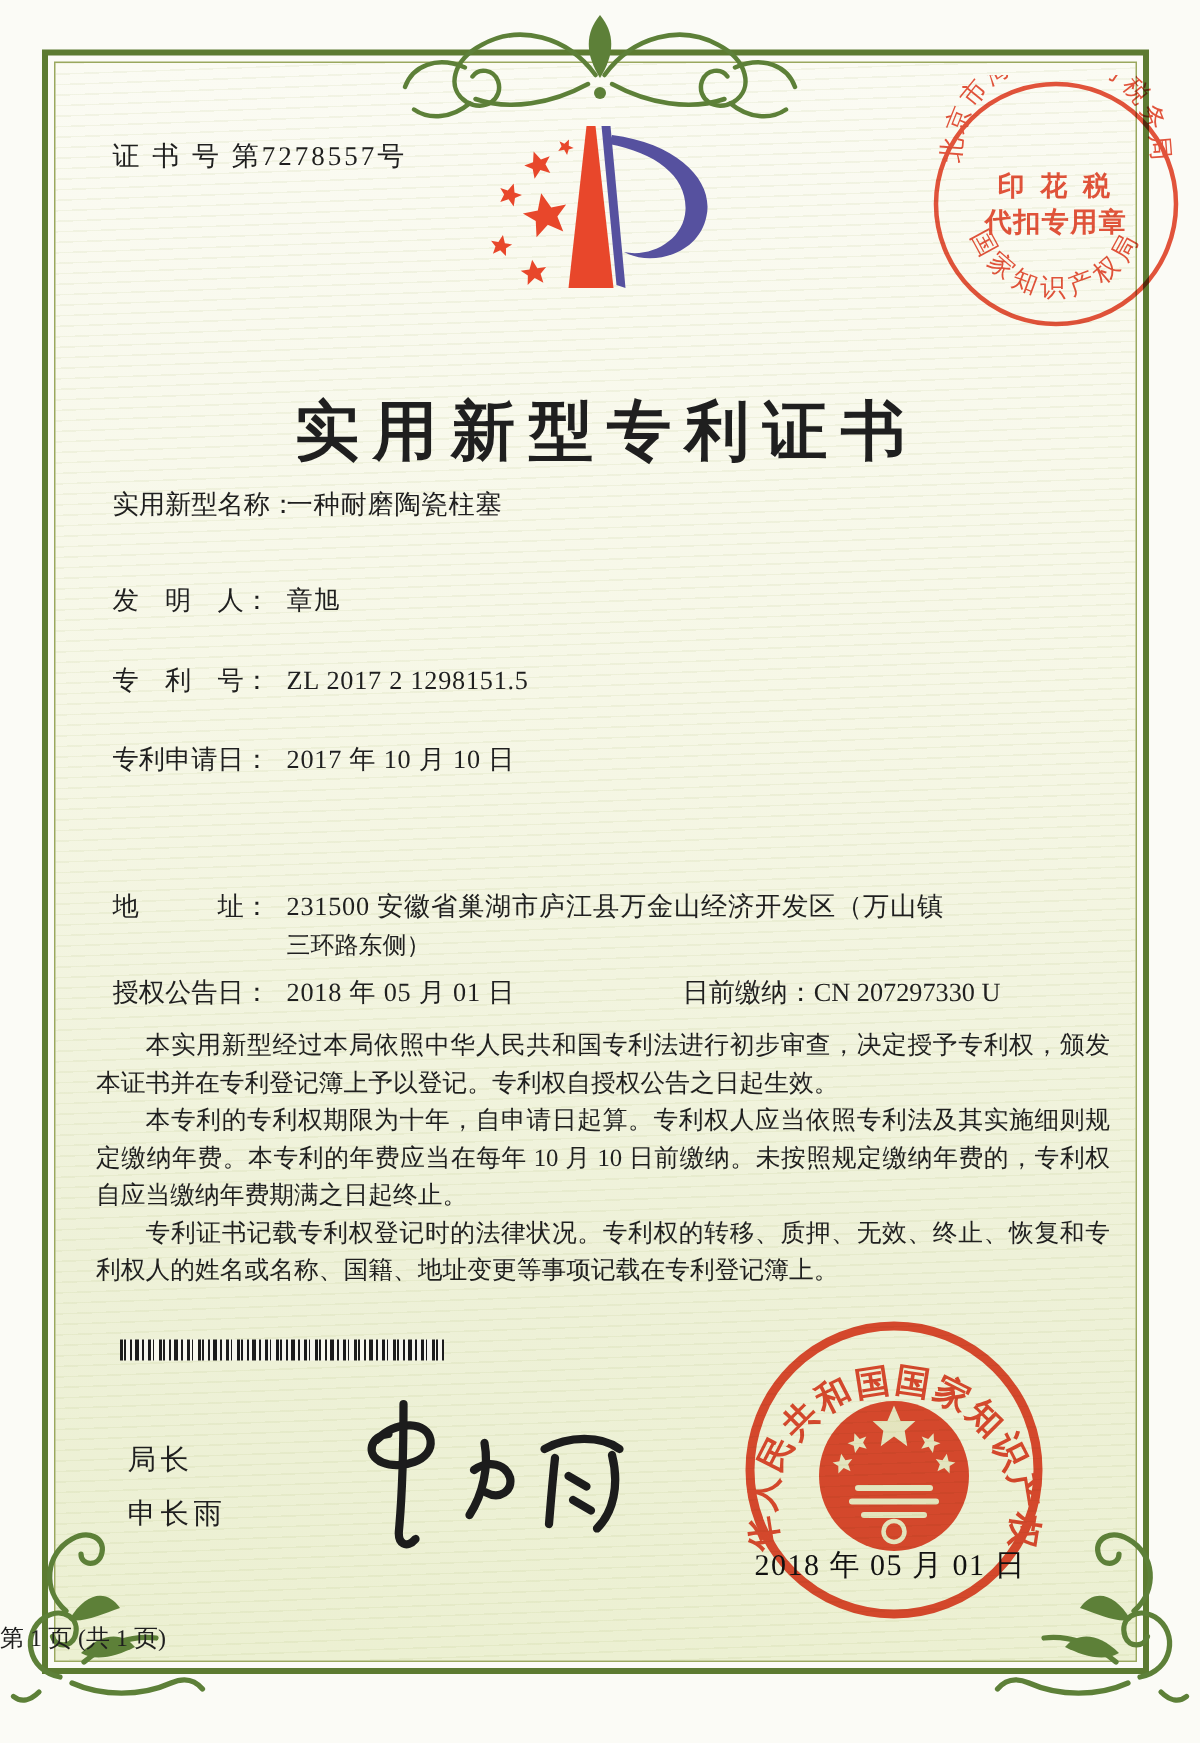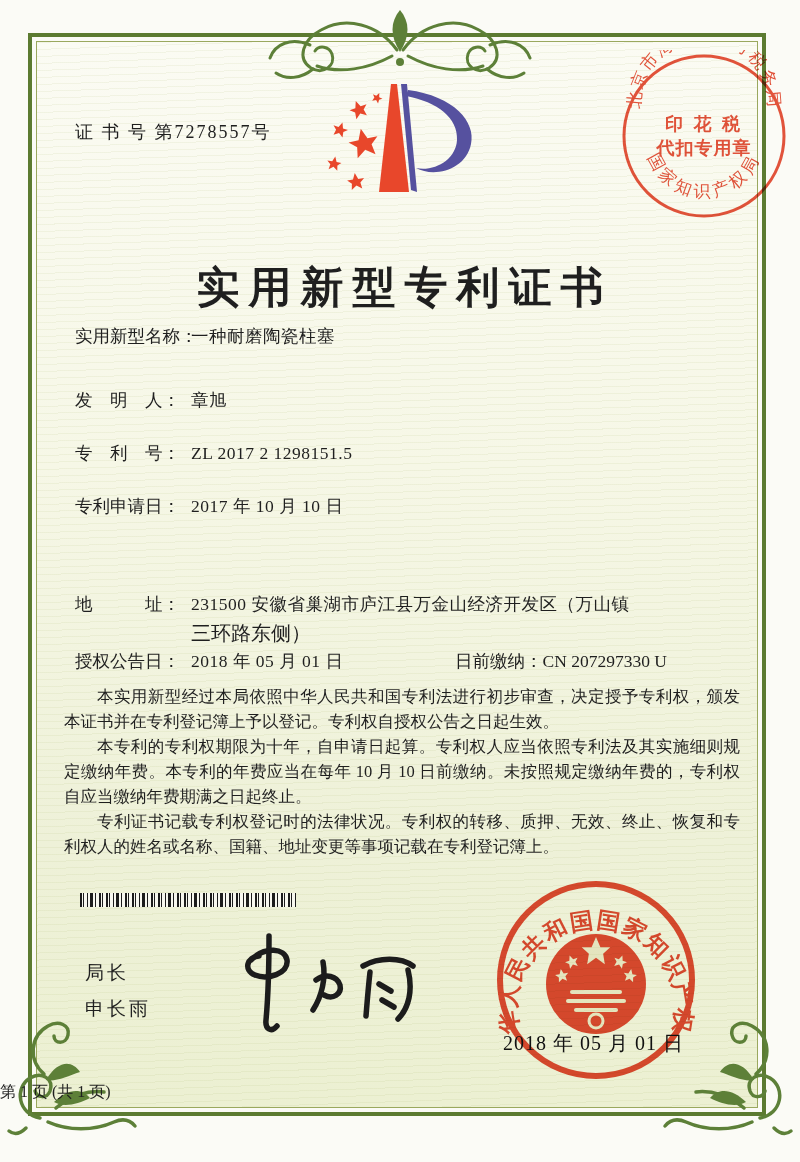--- a/index.html
+++ b/index.html
@@ -15,29 +15,29 @@
     position:absolute;left:28px;top:33px;width:738px;height:1083px;
     border:4px solid #5c7b31;box-sizing:border-box;
   }
   .frame-inner{
     position:absolute;inset:4px;border:1px solid #9aa85e;
     background:
       repeating-linear-gradient(178deg, rgba(160,175,95,0.10) 0 1px, rgba(255,255,255,0) 1px 7px),
       linear-gradient(180deg,#fbfbf3 0%,#f6f7e6 40%,#eef1d8 75%,#ecf0d2 100%);
   }
   .content{position:absolute;inset:0;}
-  .cert-no{position:absolute;left:75px;top:92px;font-size:18px;letter-spacing:2px;margin-top:28px;}
+  .cert-no{position:absolute;left:75px;top:92px;font-size:18px;letter-spacing:2px;}
   .title{
     position:absolute;left:0;top:212px;width:100%;text-align:center;
     font-size:43px;font-weight:bold;letter-spacing:9px;text-indent:9px;margin-top:47px;
   }
   .row{position:absolute;left:75px;font-size:17.5px;white-space:nowrap;}
   .row .lbl{display:inline-block;width:116px;}
   .row .val{letter-spacing:0.5px;}
-  .addr2{position:absolute;left:191px;font-size:20px;}
+  .addr2{position:absolute;left:191px;font-size:16px;}
   .grant-no{position:absolute;left:455px;font-size:17.5px;white-space:nowrap;}
   .grant-no .lbl{display:inline-block;}
   .paras{
     position:absolute;left:64px;top:684px;width:676px;
     font-size:16.5px;line-height:25px;text-align:justify;
   }
   .paras p{margin:0;text-indent:2em;}
   .barcode{
     position:absolute;left:80px;top:893px;width:216px;height:14px;
     background:repeating-linear-gradient(90deg,

